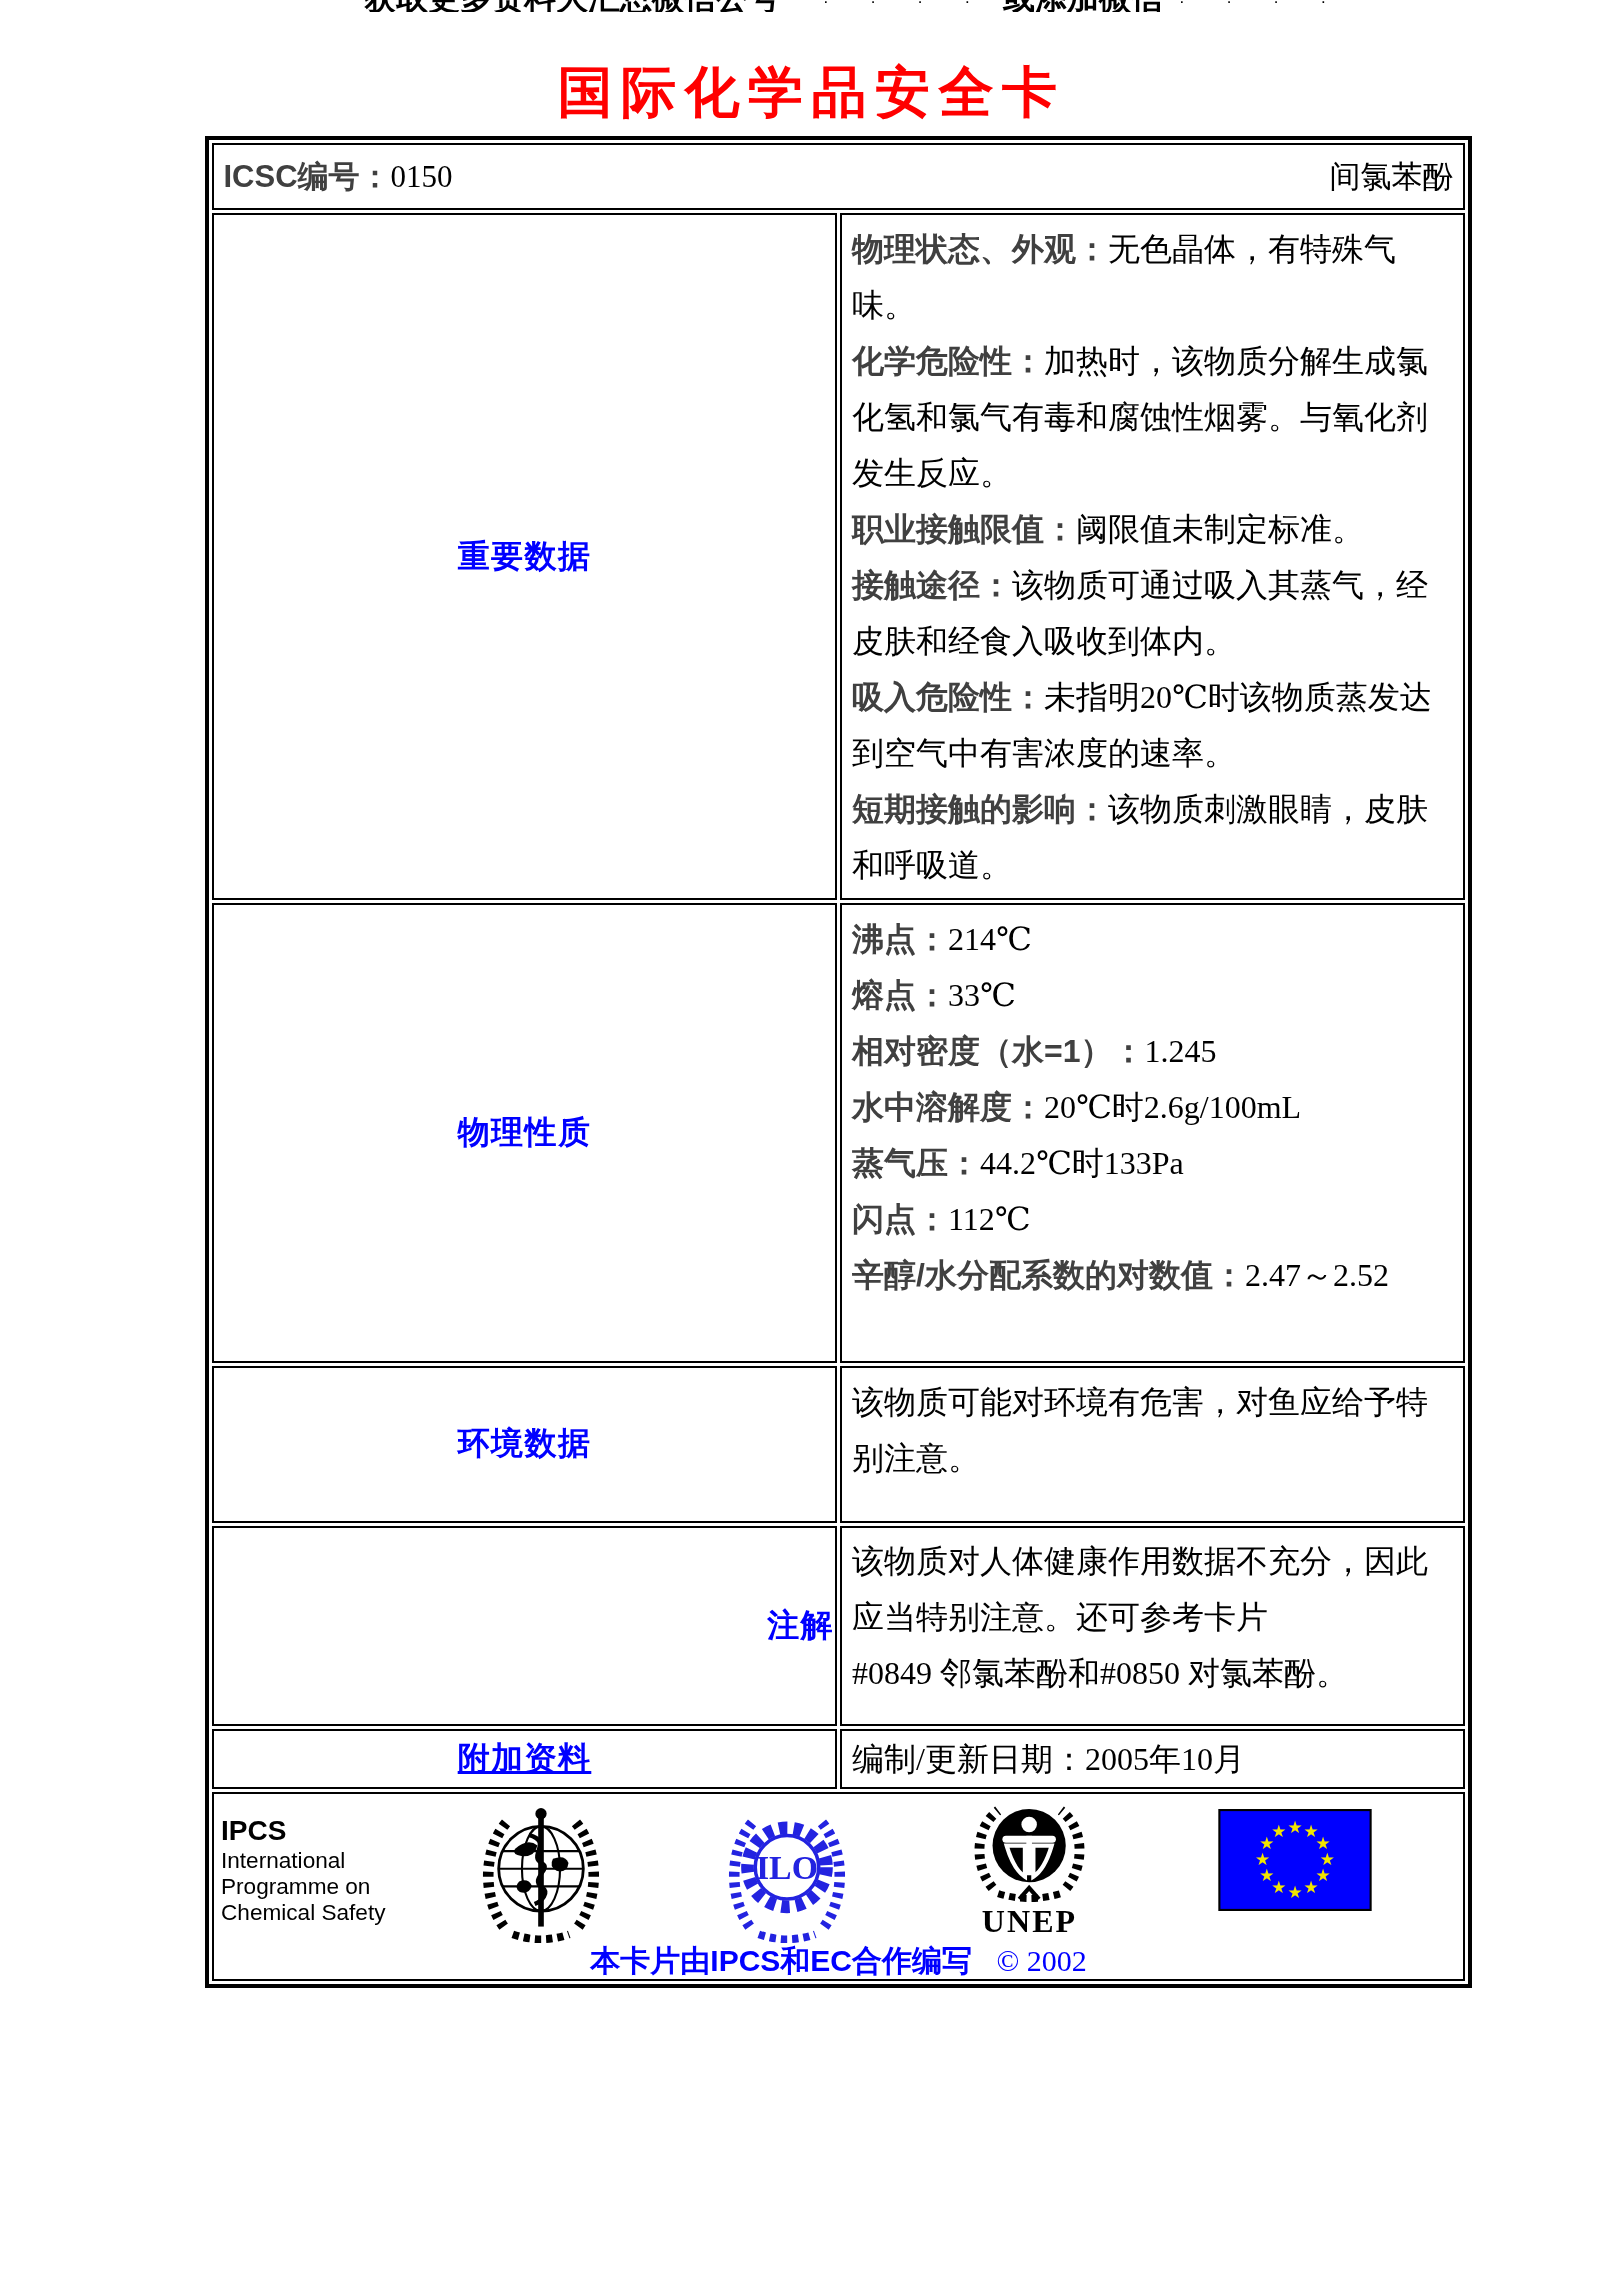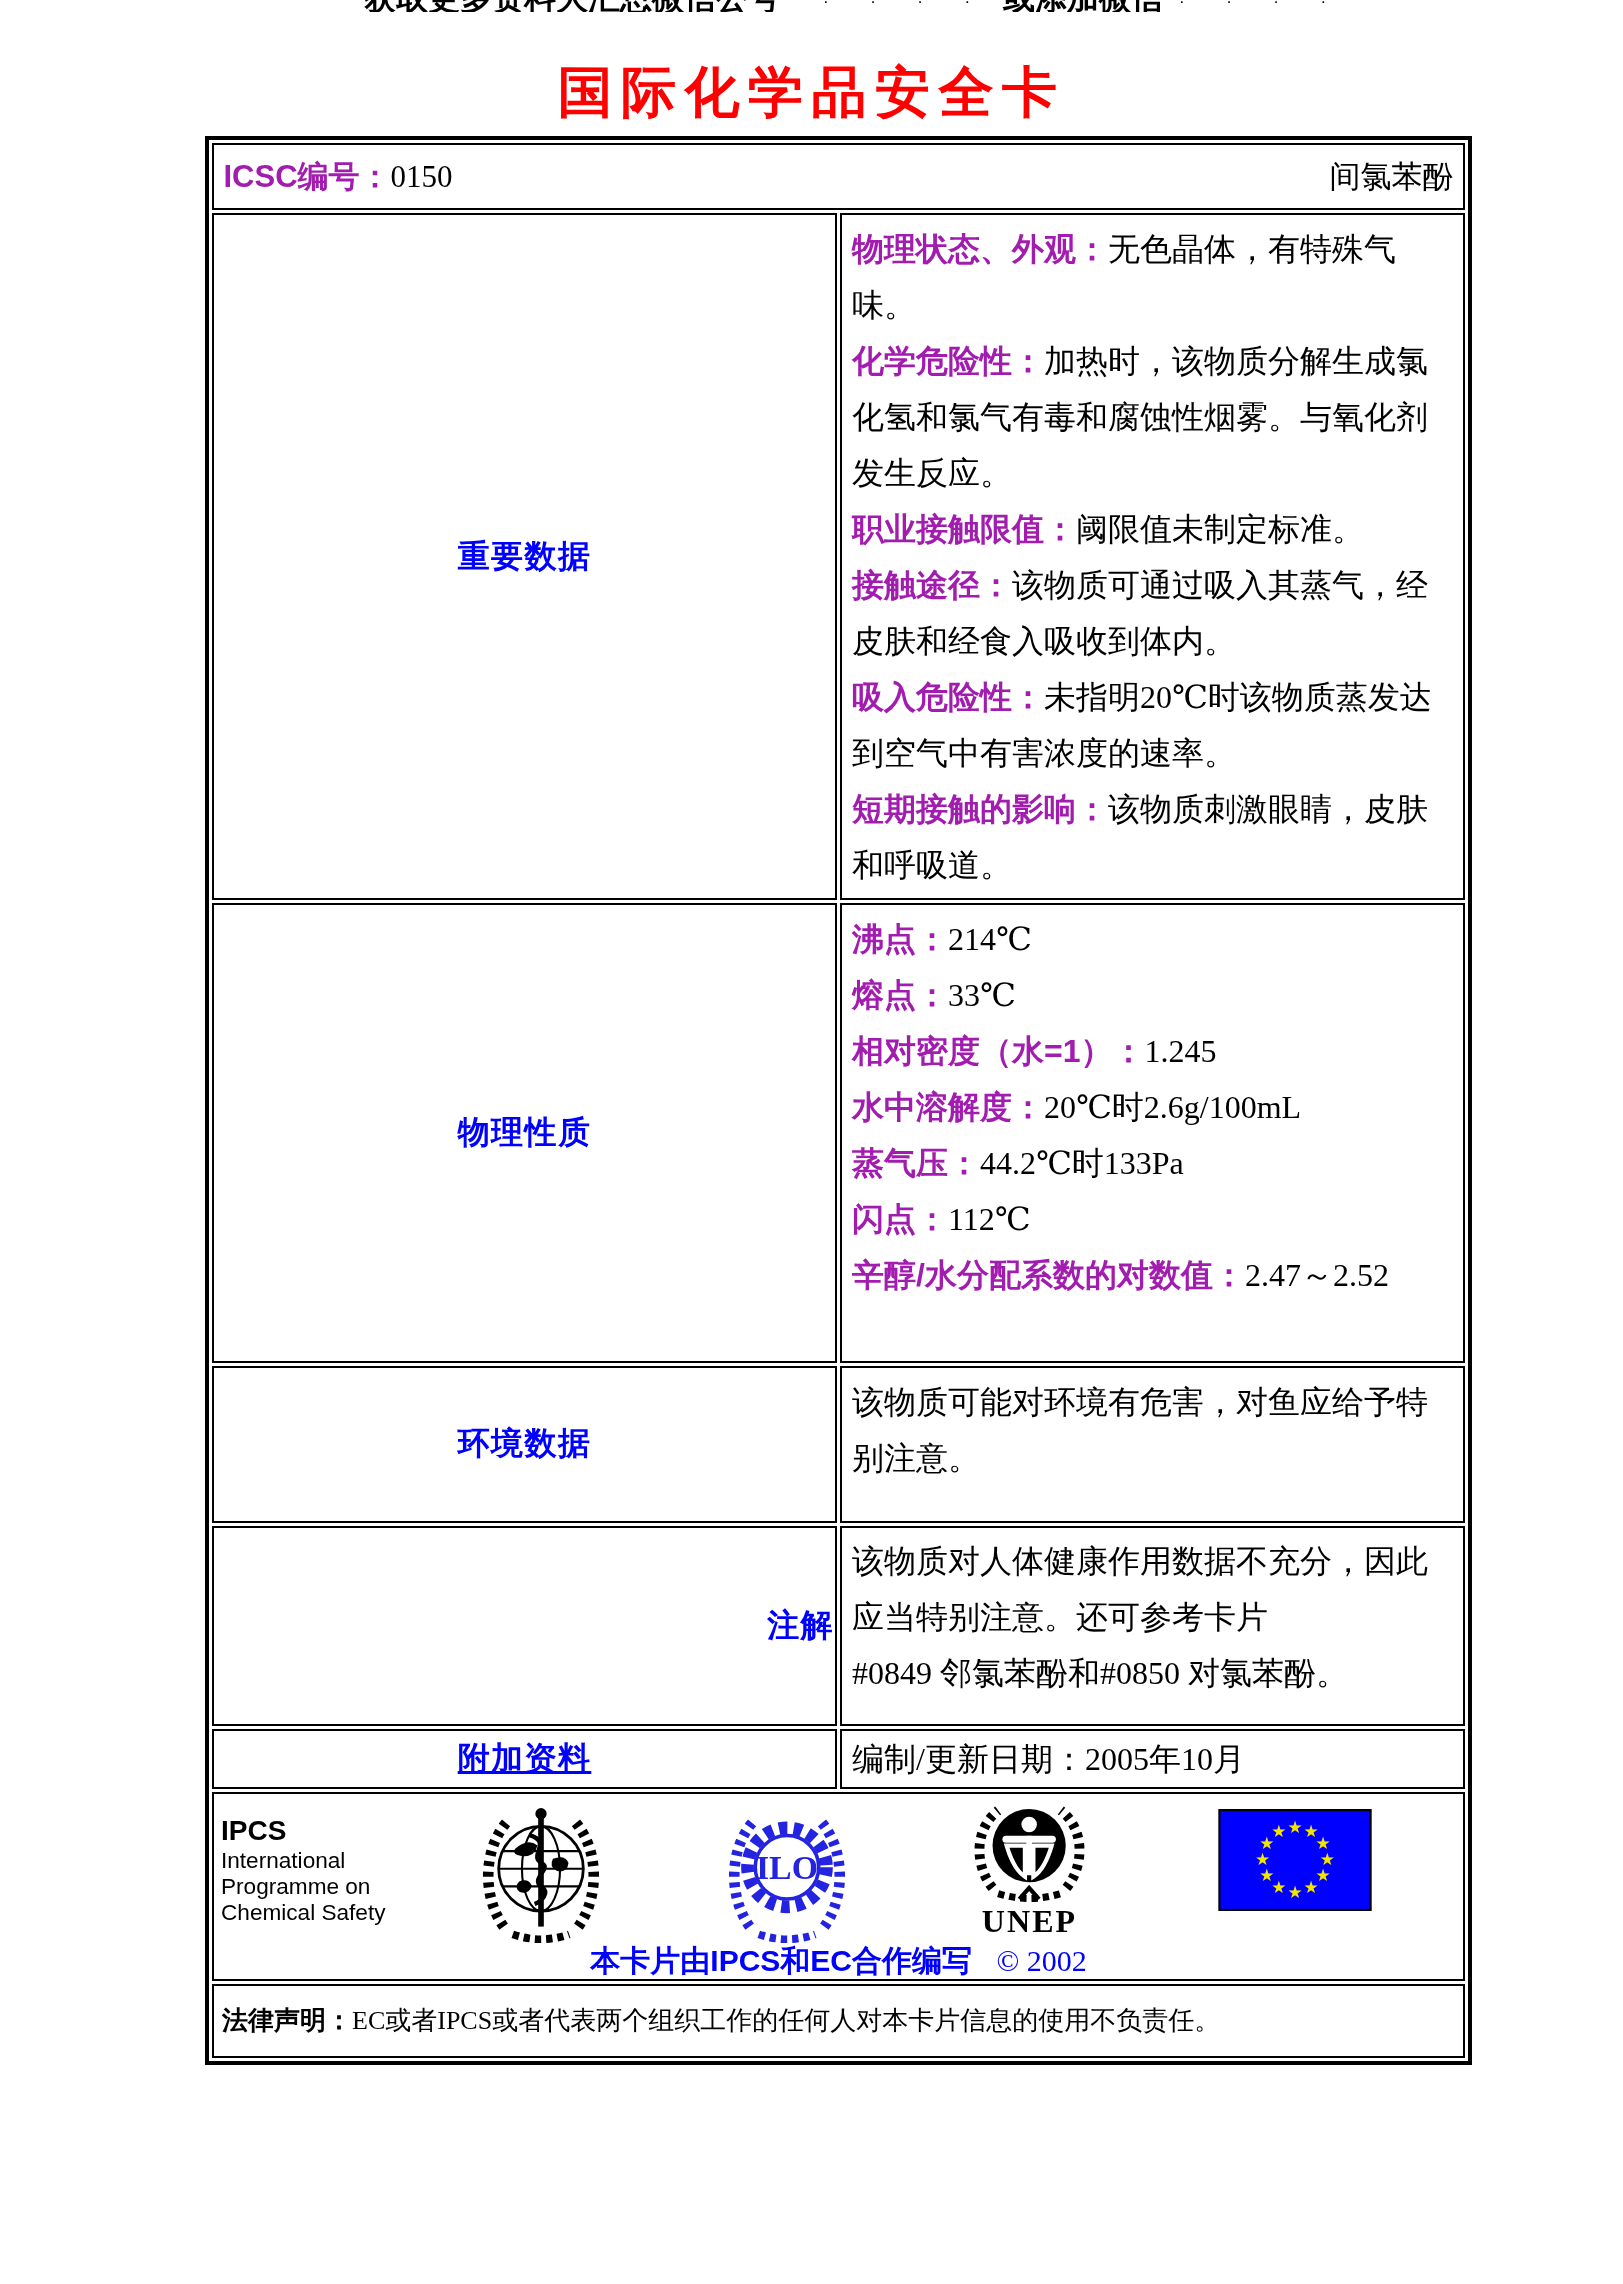--- a/index.html
+++ b/index.html
@@ -19,21 +19,21 @@
 
   table.card{position:absolute;left:205px;top:136px;width:1267px;
              border:4.2px solid #000;border-collapse:separate;border-spacing:3.5px;
              table-layout:fixed;background:#fff;}
   td{border:2.1px solid #000;background:#fff;vertical-align:top;box-sizing:content-box;}
   td.lab{width:178px;vertical-align:middle;text-align:center;
          color:#0000ff;font-family:"Liberation Sans","DejaVu Sans",sans-serif;
          font-size:32px;font-weight:bold;letter-spacing:1.4px;}
   td.content{padding:5.6px 24px 5.6px 10px;}
   .line{font-size:32px;line-height:56px;word-break:break-all;}
-  .blab{color:#a21caf;font-family:"Liberation Sans","DejaVu Sans",sans-serif;font-weight:bold;}
+  .blab{color:#404040;font-family:"Liberation Sans","DejaVu Sans",sans-serif;font-weight:bold;}
   .btxt{color:#000;font-family:"Liberation Serif","DejaVu Serif",serif;}
 
   .hdr-flex{display:flex;justify-content:space-between;align-items:center;height:61px;
             padding:0 8.5px;font-size:31px;}
 
   td.logos-cell{position:relative;height:185px;padding:0;}
   .ipcs-block{position:absolute;left:7px;top:20px;font-family:"Liberation Sans","DejaVu Sans",sans-serif;}
   .ipcs-title{font-size:28px;font-weight:bold;line-height:34px;}
   .ipcs-line{font-size:22.6px;line-height:26px;}
   .emb{position:absolute;}
@@ -201,24 +201,16 @@
           </g>
         </svg>
 
         <div class="caption">
           <span>本卡片由IPCS和EC合作编写</span>
           <span class="copy">© 2002</span>
         </div>
       </td>
     </tr>
 
-    <tr>
-      <td colspan="2" class="legal-cell">
-        <div class="legal-flex">
-          <span class="blk">法律声明：</span>
-          <span class="btxt">EC或者IPCS或者代表两个组织工作的任何人对本卡片信息的使用不负责任。</span>
-        </div>
-      </td>
-    </tr>
   </tbody>
     </table>
 </div>
 
 
 </body></html>

